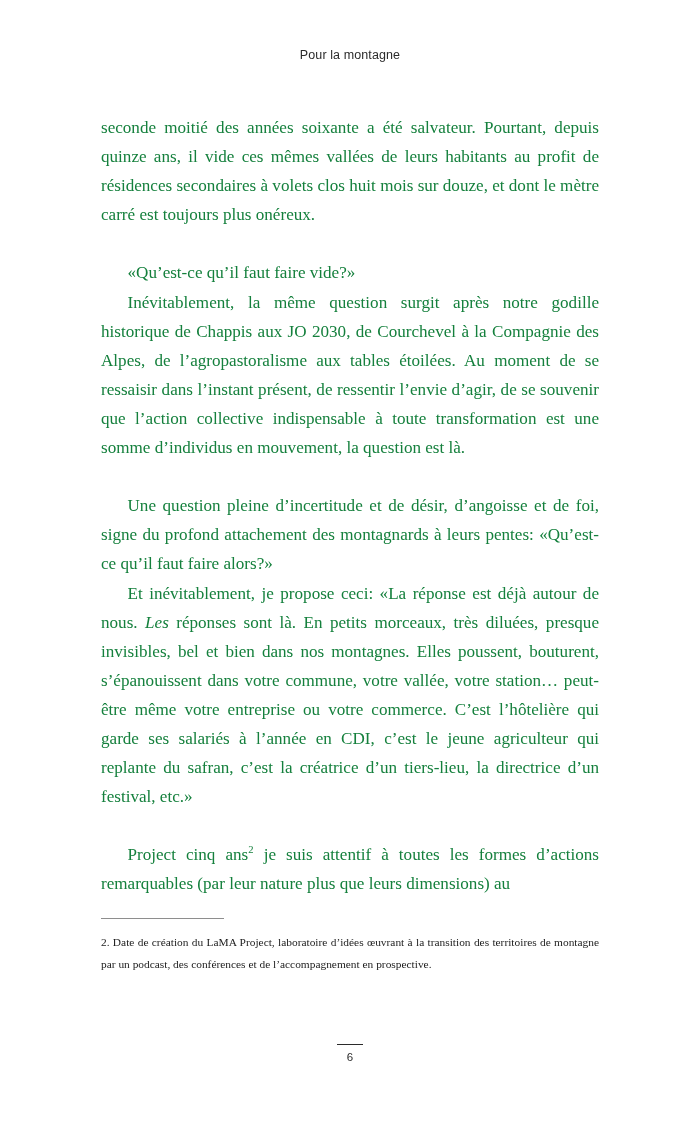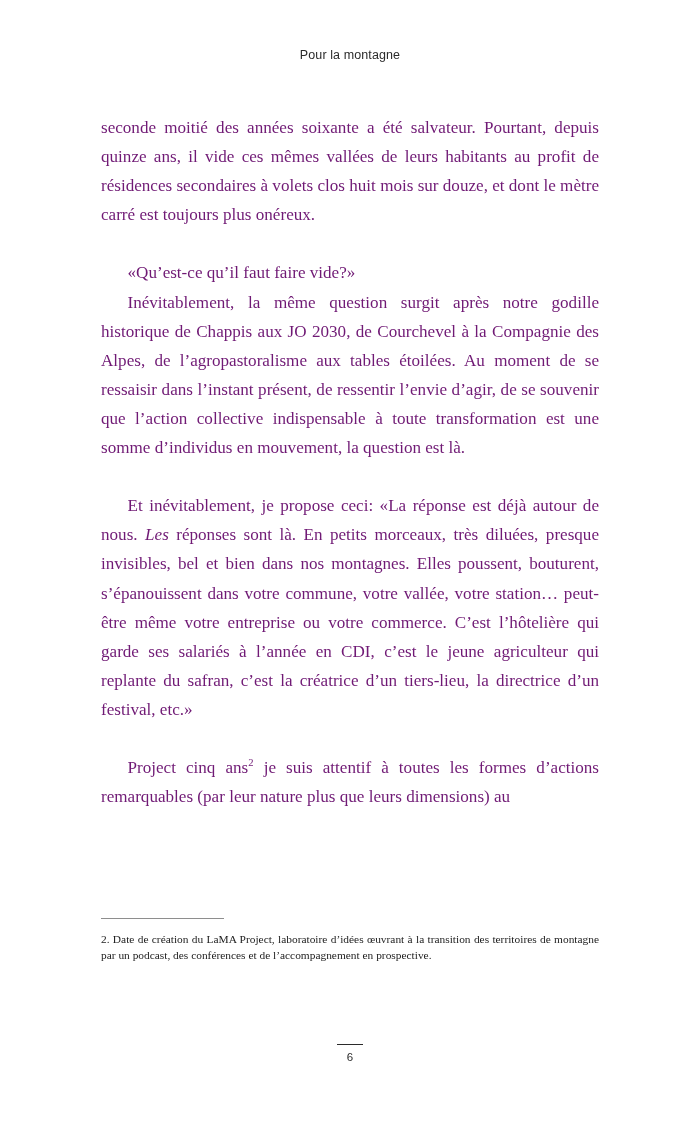--- a/index.html
+++ b/index.html
@@ -45,21 +45,21 @@
   }
 
   p.body-par {
     margin: 0;
     font-size: 17.1px;
     line-height: 29.1px;
     text-align: justify;
     text-justify: inter-word;
     hyphens: manual;
     -webkit-hyphens: manual;
-    color: #701a75;
+    color: #15803d;
   }
 
   p.indent {
     text-indent: 1.55em;
   }
 
   
   .gap-line {
     height: 29.1px;
   }
@@ -83,21 +83,21 @@
   }
   .footnote-rule {
     width: 123px;
     height: 1px;
     background: #8e8e8e;
     margin: 0 0 12px 0;
   }
   .footnote-text {
     margin: 0;
     font-size: 11.4px;
-    line-height: 16px;
+    line-height: 22px;
     text-align: justify;
     color: #1c1c1c;
   }
 
   
   .folio {
     position: absolute;
     left: 0;
     top: 1044px;
     width: 700px;
@@ -127,20 +127,21 @@
     <p class="body-par">seconde moitié des années soixante a été salvateur. Pourtant, depuis quinze ans, il vide ces mêmes vallées de leurs habitants au profit de résidences secondaires à volets clos huit mois sur douze, et dont le mètre carré est toujours plus onéreux.</p>
 
     <div class="gap-line"></div>
 
     <p class="body-par indent">«Qu’est-ce qu’il faut faire vide?»</p>
 
     <p class="body-par indent">Inévitablement, la même question surgit après notre godille historique de Chappis aux JO 2030, de Courchevel à la Compagnie des Alpes, de l’agropastoralisme aux tables étoilées. Au moment de se ressaisir dans l’instant présent, de ressentir l’envie d’agir, de se souvenir que l’action collective indispensable à toute transformation est une somme d’individus en mouvement, la question est là.</p>
 
     <div class="gap-line"></div>
 
+    <p class="body-par indent">Une question pleine d’incertitude et de désir, d’angoisse et de foi, signe du profond attachement des montagnards à leurs pentes: «Qu’est-ce qu’il faut faire alors?»</p>
 
     <p class="body-par indent">
       <span>Et inévitablement, je propose ceci: «La réponse est déjà autour de nous. </span><em class="ital">Les</em><span> réponses sont là. En petits morceaux, très diluées, presque invisibles, bel et bien dans nos montagnes. Elles poussent, bouturent, s’épanouissent dans votre commune, votre vallée, votre station… peut-être même votre entreprise ou votre commerce. C’est l’hôtelière qui garde ses salariés à l’année en CDI, c’est le jeune agriculteur qui replante du safran, c’est la créatrice d’un tiers-lieu, la directrice d’un festival, etc.»</span>
     </p>
 
     <div class="gap-line"></div>
 
     <p class="body-par indent">
       <span>Project cinq ans</span><sup class="fn-ref">2</sup><span> je suis attentif à toutes les formes d’actions remarquables (par leur nature plus que leurs dimensions) au</span>
     </p>

